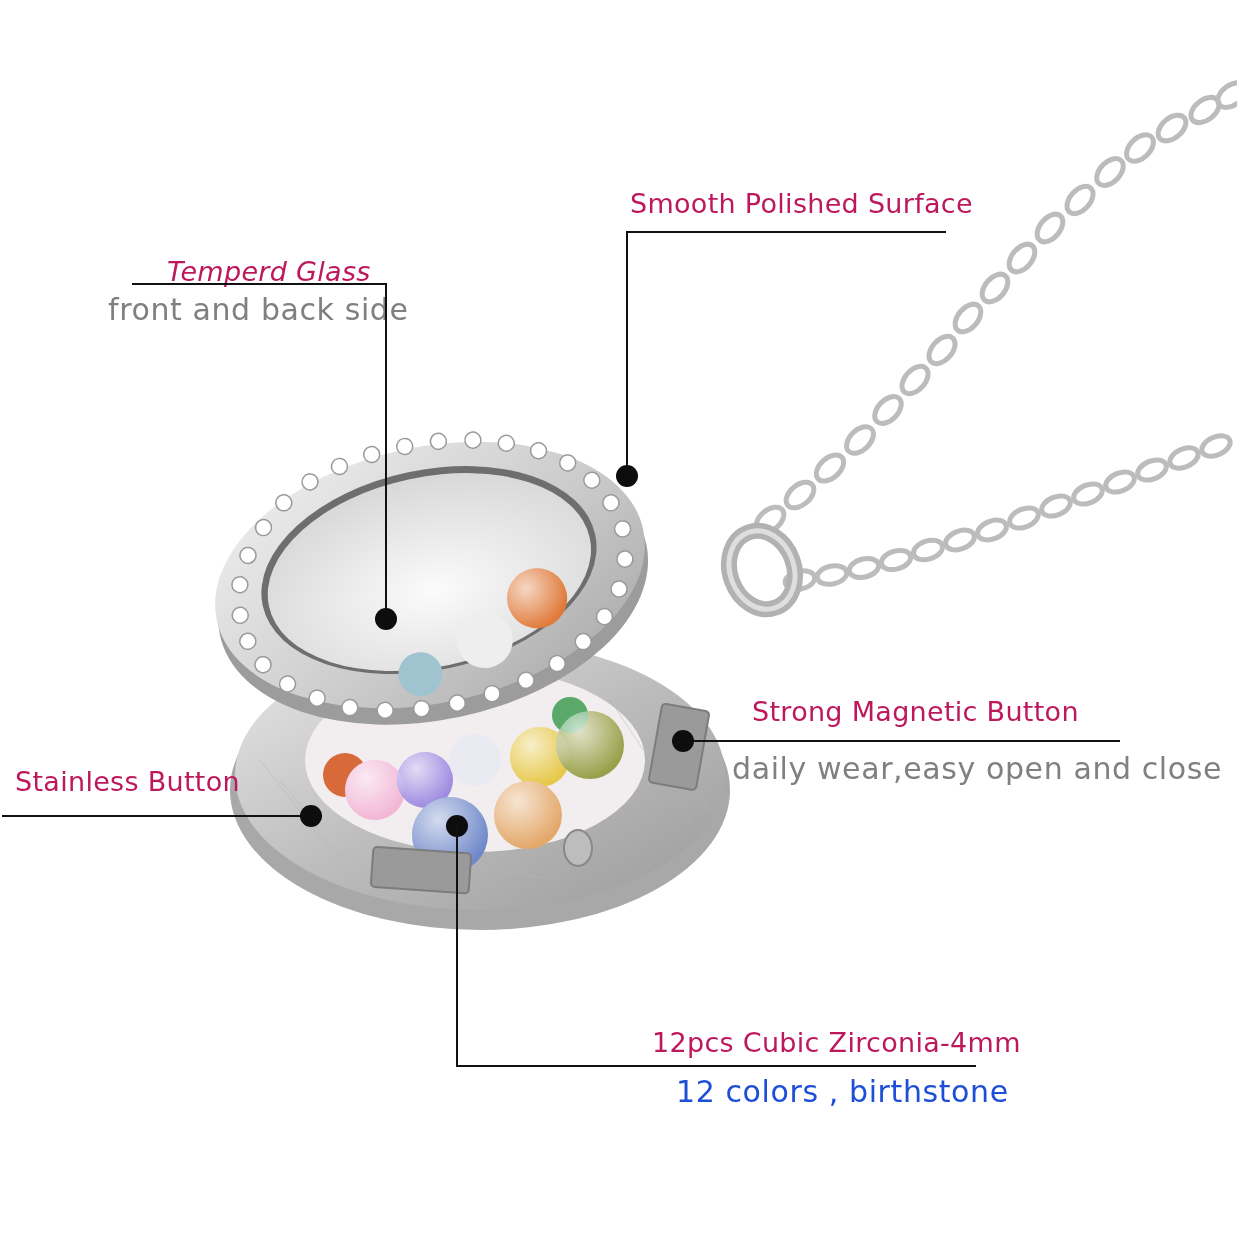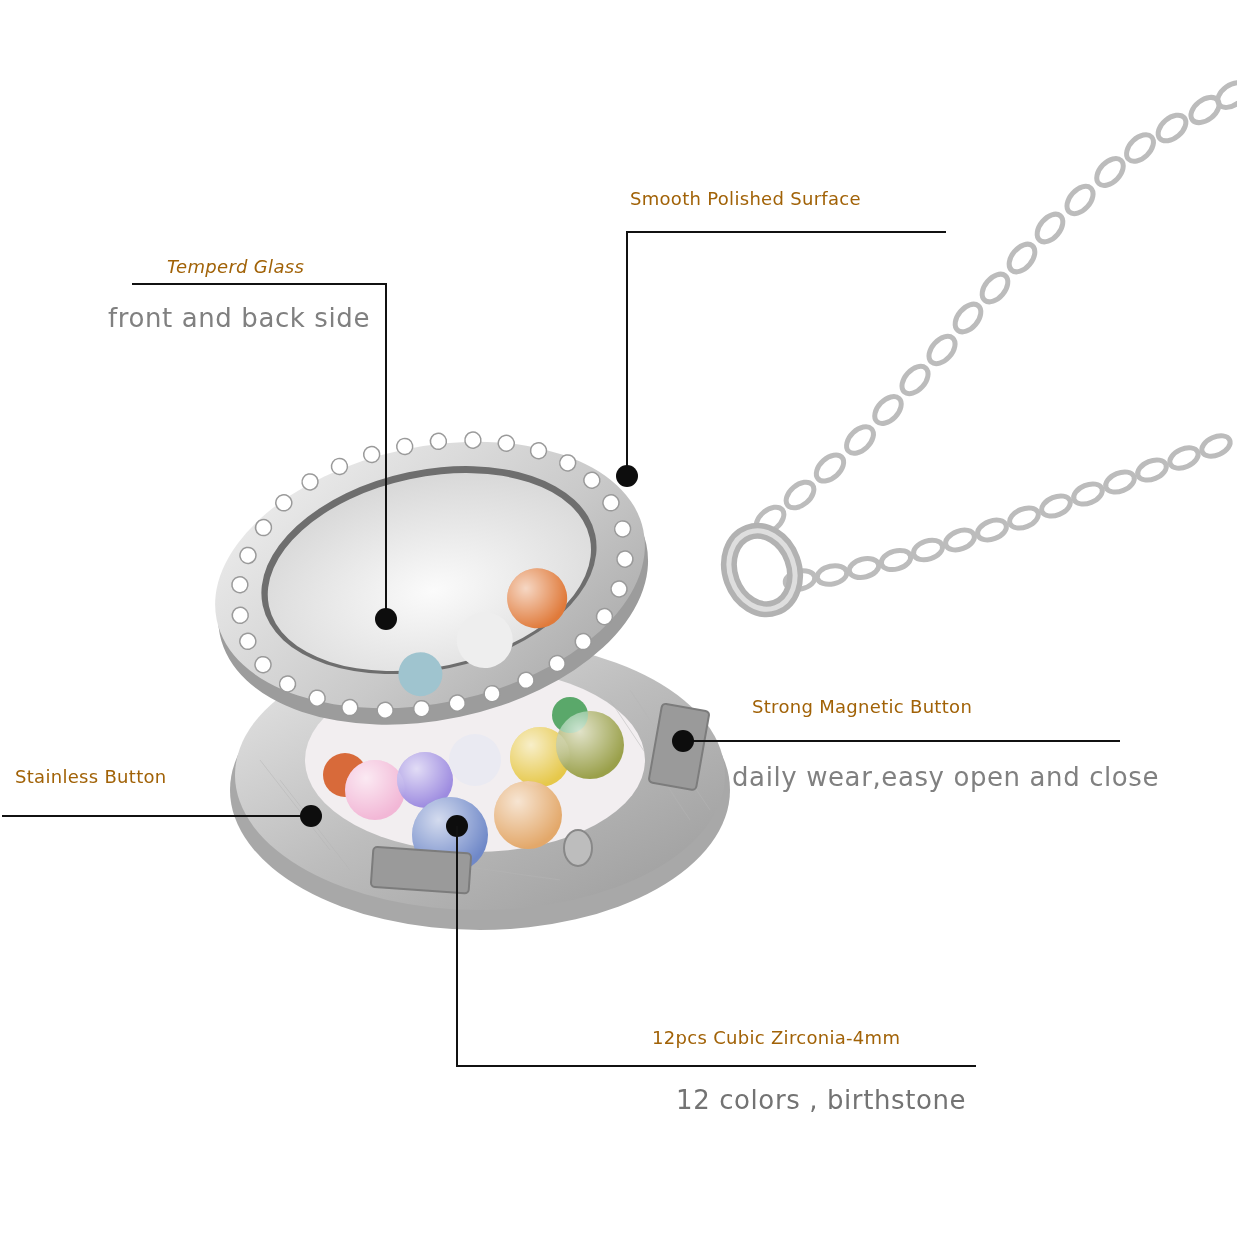--- a/index.html
+++ b/index.html
@@ -1,21 +1,21 @@
 <!DOCTYPE html>
 <html><head>
 <meta charset="utf-8">
 <style>
   html, body { margin:0; padding:0; background:#ffffff; }
   body { width:1237px; height:1237px; position:relative; overflow:hidden;
          font-family:"DejaVu Sans","Liberation Sans",sans-serif; }
   .stage { position:absolute; left:0; top:0; width:1237px; height:1237px; }
-  .title { position:absolute; color:#a16207; font-size:18px; letter-spacing:0.3px; white-space:nowrap; }
-  .sub   { position:absolute; color:#808080; font-size:26px; letter-spacing:0.6px; white-space:nowrap;margin-top:11px; }
-  .sub.light { color:#737373; }
+  .title { position:absolute; color:#be185d; font-size:27px; letter-spacing:0.3px; white-space:nowrap; }
+  .sub   { position:absolute; color:#808080; font-size:30px; letter-spacing:0.6px; white-space:nowrap; }
+  .sub.light { color:#1d4ed8; }
   .hline { position:absolute; height:2px; background:#111; }
   .vline { position:absolute; width:2px; background:#111; }
   .dot   { position:absolute; width:22px; height:22px; border-radius:50%; background:#0d0d0d; }
   svg.art { position:absolute; left:0; top:0; }
 </style>
 </head>
 <body>
 
 <div class="stage">
 

